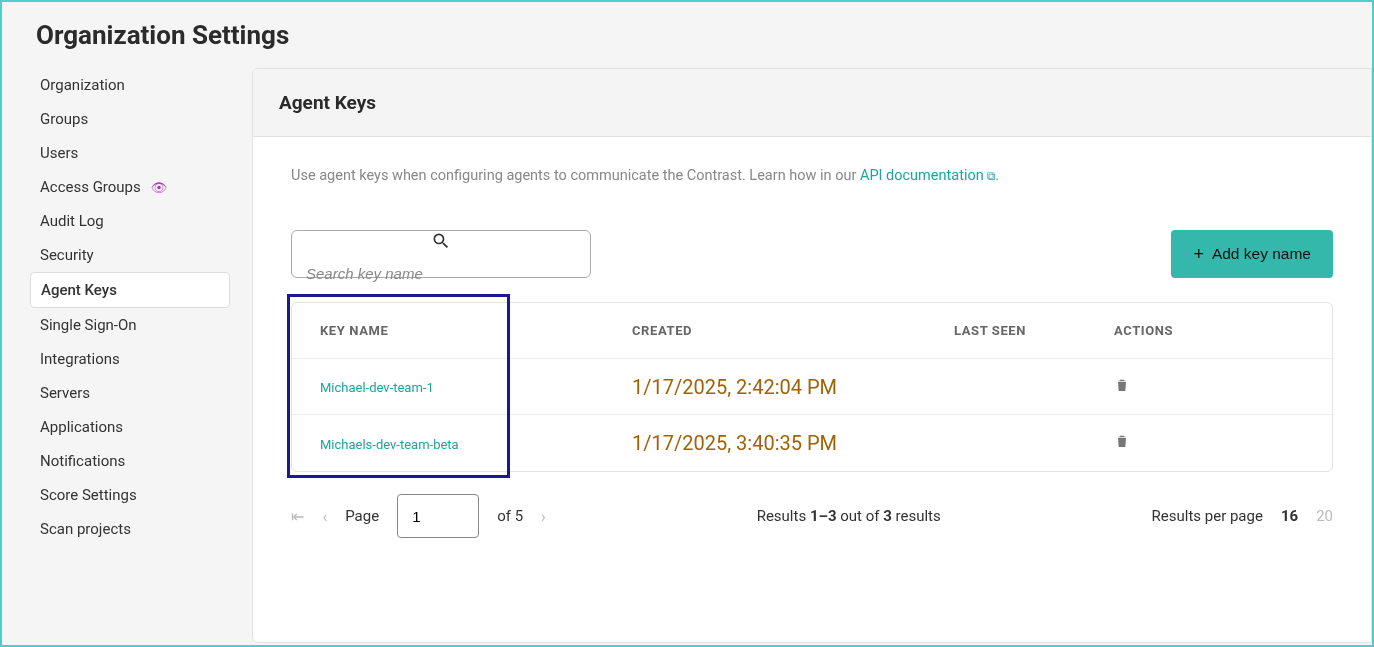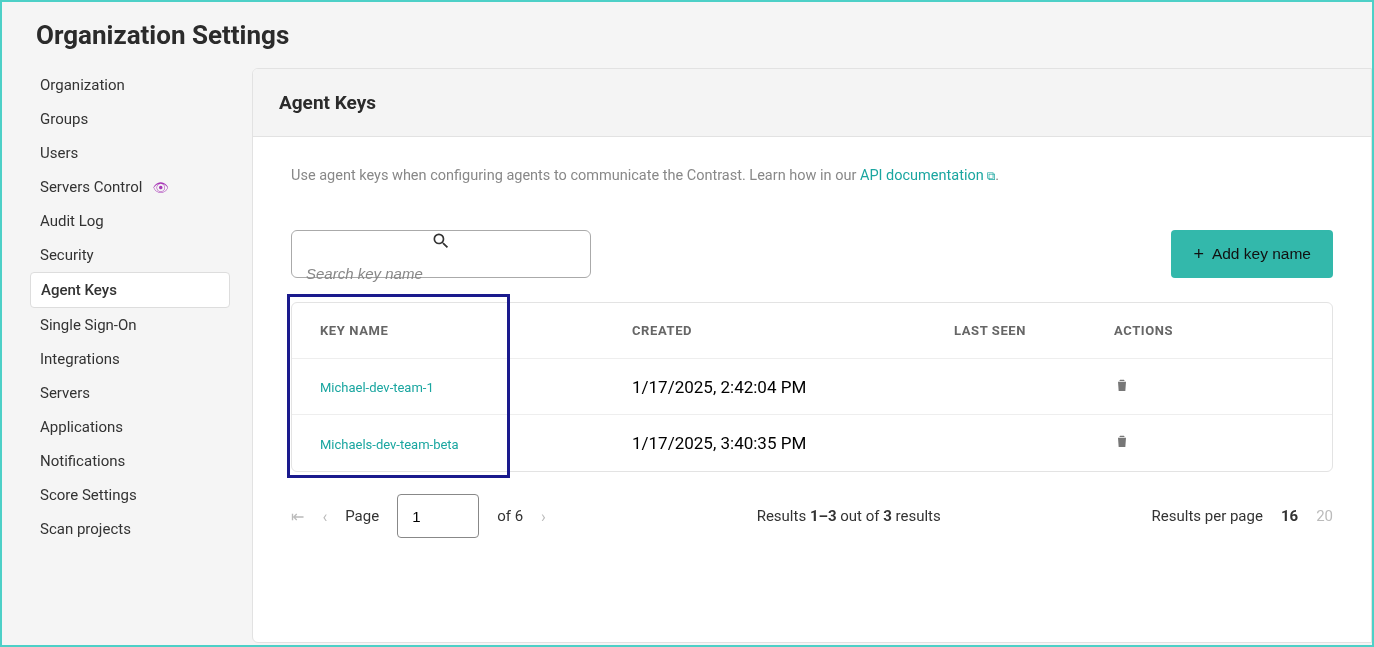--- a/index.html
+++ b/index.html
@@ -141,21 +141,21 @@
     color: #666;
     font-weight: 700;
     letter-spacing: 0.6px;
     text-transform: uppercase;
   }
   .col-name { flex: 0 0 340px; padding-left: 28px; }
   .col-created { flex: 0 0 322px; }
   .col-last { flex: 0 0 160px; }
   .col-actions { flex: 1; }
   .key-link { color: #1aa6a0; font-size: 13px; cursor: pointer; }
-  .created-text { color: #000000; font-size: 17px; }
+  .created-text { color: #a16207; font-size: 20px; }
   .trash { color: #777; font-size: 17px; cursor: pointer; }
   .highlight-box {
     position: absolute;
     border: 3px solid #1a1a8d;
     pointer-events: none;
   }
   .pagination {
     display: flex;
     align-items: center;
     justify-content: space-between;
@@ -205,21 +205,21 @@
       <div class="sidebar-item">
         <span>Organization</span>
       </div>
       <div class="sidebar-item">
         <span>Groups</span>
       </div>
       <div class="sidebar-item">
         <span>Users</span>
       </div>
       <div class="sidebar-item">
-        <span>Servers Control</span>
+        <span>Access Groups</span>
         <span class="eye-icon">👁</span>
       </div>
       <div class="sidebar-item">
         <span>Audit Log</span>
       </div>
       <div class="sidebar-item">
         <span>Security</span>
       </div>
       <div class="sidebar-item active">
         <span>Agent Keys</span>
@@ -301,21 +301,21 @@
         </div>
         <div class="highlight-box" style="left:-4px; top:-8px; width:223px; height:184px;"></div>
       </div>
 
       <div class="pagination">
         <div class="pag-left">
           <span class="pag-icon">⇤</span>
           <span class="pag-icon">‹</span>
           <span>Page</span>
           <input class="page-input" value="1" style="">
-          <span>of 6</span>
+          <span>of 5</span>
           <span class="pag-icon">›</span>
         </div>
         <div class="pag-center">
           <span>Results </span><span class="bold">1–3</span><span> out of </span><span class="bold">3</span><span> results</span>
         </div>
         <div class="pag-right">
           <span>Results per page</span>
           <span class="rpp-val">16</span>
           <span class="rpp-val muted">20</span>
         </div>

